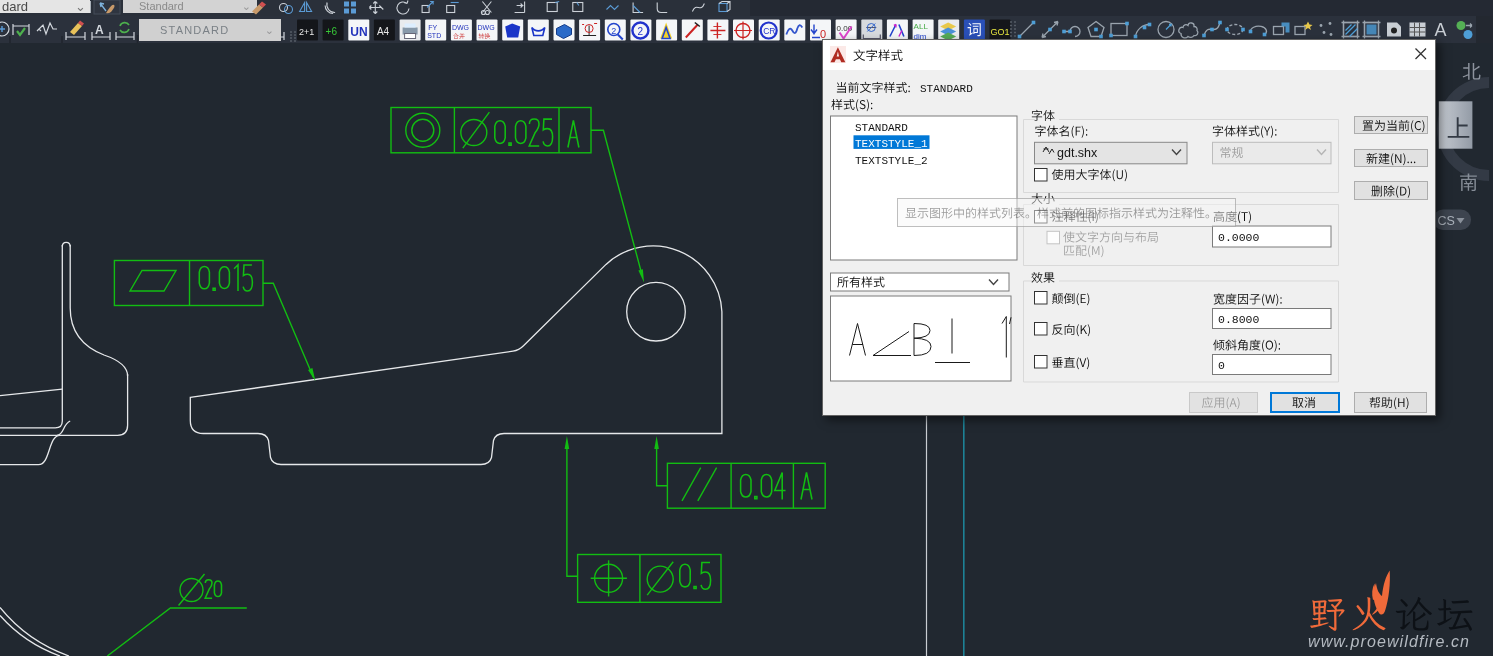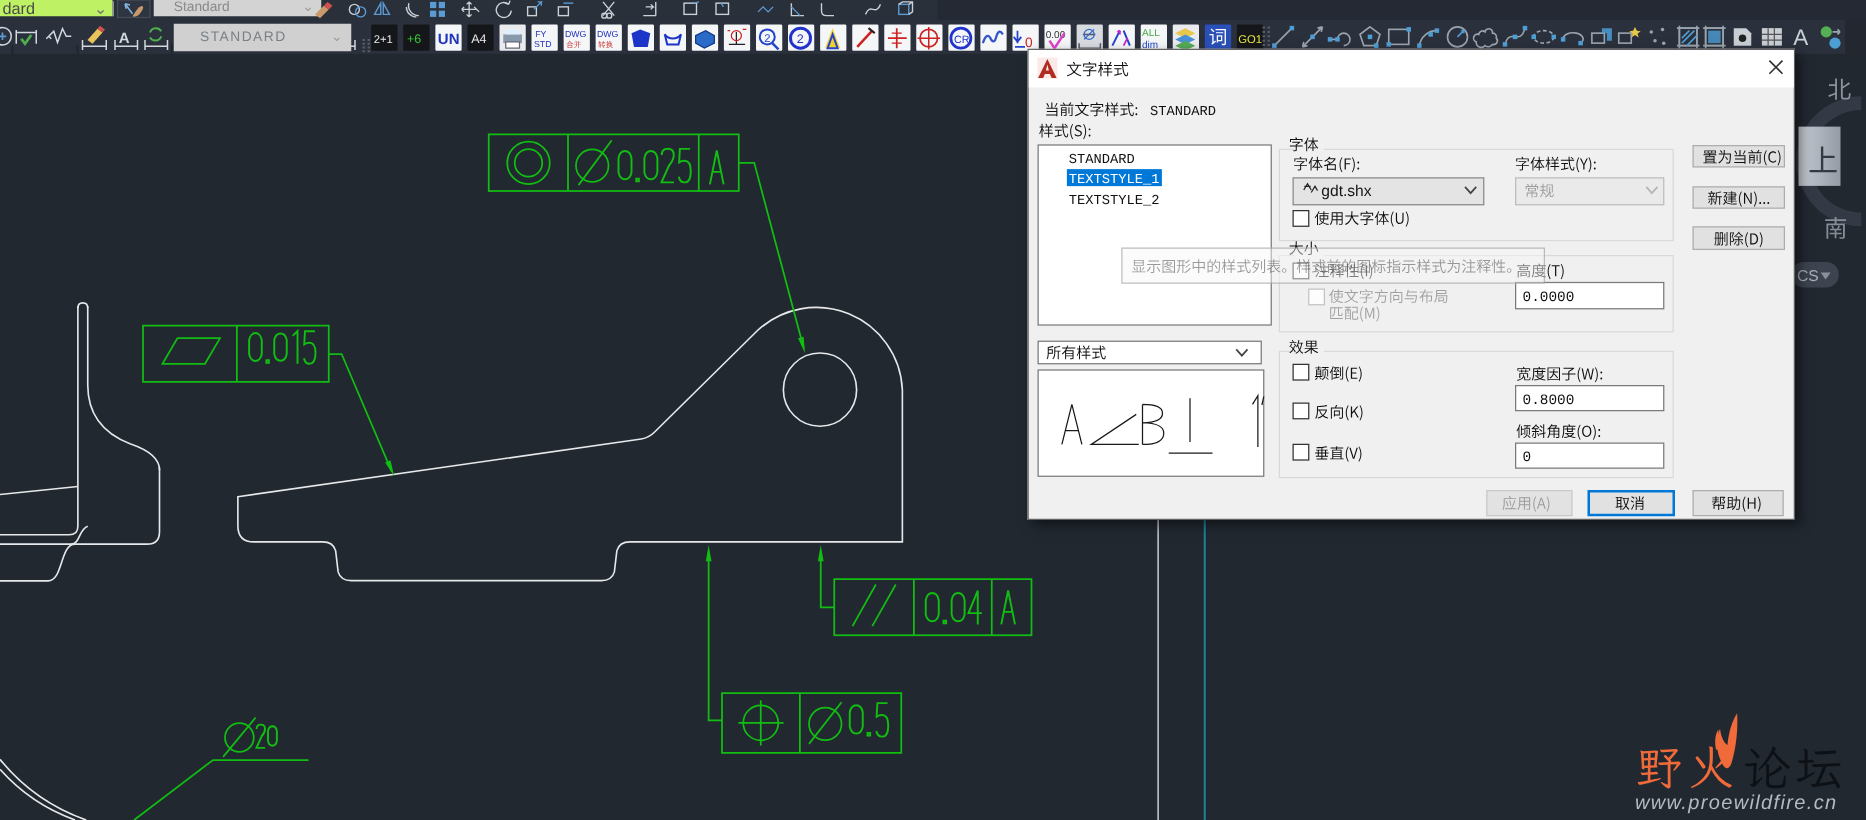--- a/index.html
+++ b/index.html
@@ -79,21 +79,21 @@
 <path d="M1402.73 629.54Q1403.16 629.50 1404.06 628.92Q1404.97 628.34 1406.99 625.99Q1409.01 623.64 1409.66 622.89Q1410.32 622.14 1410.30 621.91Q1410.28 621.68 1409.84 621.70Q1409.4 621.72 1407.39 623.30Q1405.39 624.88 1404.74 625.34L1405.20 612.33Q1405.74 611.79 1405.74 611.40Q1405.74 611.02 1405.14 610.59Q1404.54 610.17 1404.24 610.17L1397.81 610.94Q1397.00 610.94 1396.04 610.79Q1395.80 610.79 1395.80 611.17Q1395.80 611.56 1396.44 612.31Q1397.08 613.06 1397.77 613.06Q1398.46 613.06 1402.97 612.6L1402.47 626.53Q1401.46 626.96 1400.75 627.09Q1400.04 627.23 1400.04 627.46Q1400.08 627.69 1400.54 628.23Q1401.77 629.54 1402.62 629.54ZM1405.04 605.82Q1405.78 606.78 1406.20 606.78Q1406.62 606.78 1407.18 606.26Q1407.74 605.74 1407.74 605.40Q1407.74 605.05 1407.18 604.36Q1406.62 603.66 1405.80 602.76Q1404.97 601.85 1404.06 601.01Q1403.16 600.16 1402.47 599.58Q1401.77 599.00 1401.39 599.00Q1401.00 599.00 1400.69 599.49Q1400.39 599.97 1400.39 600.22Q1400.39 600.47 1400.81 600.89Q1403.04 603.05 1405.04 605.82ZM1407.16 614.98Q1406.55 615.64 1406.55 615.91Q1406.55 616.18 1406.80 616.18Q1407.05 616.18 1408.47 615.21Q1409.90 614.25 1412.01 611.98L1412.78 611.17Q1413.55 610.29 1414.98 608.49Q1416.40 606.70 1418.44 603.28Q1420.79 606.51 1425.16 610.73Q1429.53 614.94 1430.30 614.94Q1430.76 614.94 1431.40 614.31Q1432.03 613.67 1432.03 613.56Q1432.03 613.44 1431.53 612.98Q1425.10 608.24 1419.52 601.31Q1420.79 599.04 1420.79 598.81Q1420.79 598.58 1420.33 598.18Q1419.87 597.77 1419.29 597.45Q1418.71 597.12 1418.31 597.12Q1417.90 597.12 1417.90 597.66Q1417.90 599.62 1414.71 604.86Q1411.17 610.82 1407.16 614.98ZM1412.94 625.95Q1412.94 628.19 1413.90 629.17Q1414.86 630.15 1416.67 630.36Q1418.48 630.57 1420.43 630.57Q1422.37 630.57 1423.00 630.50Q1423.64 630.42 1425.20 630.23Q1426.76 630.04 1427.47 629.38Q1428.18 628.73 1428.34 627.51Q1428.49 626.30 1428.49 624.26Q1428.49 620.22 1427.80 620.22Q1427.34 620.22 1427.11 621.91Q1426.57 625.76 1426.08 626.59Q1425.60 627.42 1425.24 627.59Q1424.87 627.76 1424.14 627.92Q1423.41 628.07 1422.95 628.17Q1422.49 628.26 1421.18 628.26Q1416.56 628.26 1415.71 627.15Q1415.25 626.53 1415.25 625.53V621.37Q1420.33 619.06 1425.33 615.37Q1425.60 615.17 1425.60 614.79Q1425.60 613.98 1424.41 612.63Q1423.91 612.17 1423.70 612.17Q1423.49 612.17 1423.29 612.92Q1423.10 613.67 1422.56 614.29Q1419.10 617.37 1415.29 619.29L1415.36 612.52Q1415.36 611.56 1413.17 611.25Q1412.78 611.25 1412.78 611.83Q1413.01 612.63 1413.01 613.52Z M1454.24 603.55 1467.84 602.70Q1469.11 602.62 1469.11 602.08Q1469.11 601.89 1468.80 601.43Q1468.49 600.97 1468.03 600.58Q1467.57 600.20 1467.22 600.20Q1466.87 600.20 1466.33 600.33Q1465.79 600.47 1465.18 600.54L1453.82 601.24H1453.36L1451.82 601.12Q1451.55 601.12 1451.55 601.33Q1451.55 601.55 1451.88 602.18Q1452.20 602.82 1452.36 603.01Q1452.63 603.55 1453.67 603.55ZM1437.46 622.95Q1437.19 623.03 1437.19 623.30Q1437.19 623.57 1437.75 624.22Q1438.31 624.88 1438.75 625.26Q1439.19 625.65 1439.50 625.65Q1439.81 625.65 1441.54 624.84Q1443.27 624.03 1446.24 622.22Q1452.01 618.68 1452.01 617.79Q1452.01 617.56 1451.68 617.56Q1451.36 617.56 1450.13 618.22Q1448.89 618.87 1445.93 620.18L1446.01 610.21L1450.55 609.90Q1451.43 609.82 1451.43 609.48Q1451.43 608.90 1450.13 607.98Q1449.62 607.59 1449.41 607.59Q1449.20 607.59 1448.84 607.76Q1448.47 607.94 1447.51 608.01L1446.01 608.09L1446.08 600.47Q1446.08 599.58 1444.23 599.16Q1443.58 599.00 1443.23 599.00Q1442.89 599.00 1442.89 599.27Q1442.89 599.39 1443.27 599.99Q1443.66 600.58 1443.66 601.58V608.24L1440.54 608.44H1439.96Q1439.04 608.44 1438.71 608.34Q1438.38 608.24 1438.23 608.24Q1438.07 608.24 1438.07 608.40Q1438.07 608.55 1438.11 608.63Q1438.81 610.55 1440.38 610.55L1443.66 610.36V621.10Q1441.54 621.95 1440.15 622.45Q1438.77 622.95 1437.46 622.95ZM1469.38 629.80Q1469.72 630.65 1470.26 630.65Q1470.80 630.65 1471.38 630.17Q1471.95 629.69 1471.95 629.28Q1471.95 628.88 1471.45 627.84Q1469.49 623.84 1465.64 618.60Q1465.18 617.95 1464.79 617.95Q1464.41 617.95 1463.91 618.29Q1463.41 618.64 1463.41 619.04Q1463.41 619.45 1464.12 620.39Q1464.83 621.33 1466.87 624.76Q1460.94 625.95 1455.32 626.65Q1458.52 620.45 1461.10 613.29L1471.45 612.79Q1472.42 612.71 1472.42 612.21Q1472.42 611.52 1471.30 610.59Q1470.88 610.25 1470.68 610.25Q1470.49 610.25 1470.07 610.40Q1469.64 610.55 1469.03 610.59L1451.51 611.48Q1450.78 611.48 1450.32 611.36Q1449.86 611.25 1449.66 611.25Q1449.47 611.25 1449.47 611.44Q1449.47 611.63 1449.51 611.71Q1450.05 613.17 1450.55 613.48Q1451.05 613.79 1451.55 613.79L1458.25 613.44Q1456.21 620.03 1452.47 626.99L1450.97 627.15Q1449.82 627.15 1449.05 626.99Q1448.70 626.99 1448.70 627.26Q1449.12 628.92 1449.74 629.30Q1450.36 629.69 1450.82 629.69Q1451.28 629.69 1455.67 629.05Q1460.06 628.42 1467.99 626.80Z" fill="#0d1116"></path>
 <path d="M 1379,613 C 1373,604 1372,592 1376,583 C 1377,590 1379,594 1382,596 C 1383,585 1386,576 1389.7,570.5 C 1390.5,583 1389,599 1385,611 C 1383.5,615 1381,615.5 1379,613 Z" fill="#f06a3a"></path>
 <path d="M 1373,600 C 1371.5,594 1372,588 1374.5,583.5 C 1375,589 1375.5,592.5 1376.5,595.5 C 1375.5,598 1374.5,599.5 1373,600 Z" fill="#f06a3a"></path>
 <text x="1308" y="647" font-family="Liberation Sans" font-size="16" font-style="italic" fill="#b4bac1" textLength="161">www.proewildfire.cn</text>
 </svg>
 <div class="abs" style="left:0;top:0;width:1493px;height:43px;background:#262b34">
 <div class="abs" style="left:0;top:0;width:750px;height:16px;background:#2a303a;border-bottom:1px solid #1d222a"></div>
 <div class="abs" style="left:750px;top:0;width:743px;height:16px;background:#242933"></div>
 <div class="abs" style="left:0;top:16px;width:1476px;height:27px;background:#2b313c"></div>
 <div class="abs" style="left:1476px;top:16px;width:17px;height:27px;background:#232830"></div>
-<div class="abs" style="left:0;top:0;width:88px;height:13px;background:#bef264;color:#4a4a4a;font:13px/13px 'Liberation Sans';padding-left:2px">dard<span style="position:absolute;right:4px;color:#777">⌄</span></div>
+<div class="abs" style="left:0;top:0;width:88px;height:13px;background:#e5e5e5;color:#4a4a4a;font:13px/13px 'Liberation Sans';padding-left:2px">dard<span style="position:absolute;right:4px;color:#777">⌄</span></div>
 <div class="abs" style="left:123px;top:0;width:118px;height:13px;background:#d3d3d3;color:#8a8a8a;font:11px/13px 'Liberation Sans';padding-left:16px">Standard<span style="position:absolute;right:6px;color:#999">⌄</span></div>
 <svg class="abs" style="left:0;top:0" width="1493" height="16" viewBox="0 0 1493 16">
 <line x1="90.5" y1="1" x2="90.5" y2="13" stroke="#a9b0b8" stroke-width="1"></line>
       <rect x="94" y="0" width="26" height="14" fill="#2f3540" stroke="#454c58" stroke-width="1"></rect>
 <path d="M 100,3 L 106,11 M 100,3 l 1,4 M 100,3 l 4,1" stroke="#7db2dc" stroke-width="1.3" fill="none"></path>
 <path d="M 108,10 q 4,-6 6,-5 q 2,1 -3,7 q -3,2 -5,1 Z" fill="#c89a6a"></path>
 <g transform="translate(257,7.5)" stroke-width="1.1">
         <path d="M -5,4 l 7,-7 l 4,3 l -7,7 Z" fill="#c89a6a"></path>
         <path d="M 2,-3 l 3,-3 l 4,3 l -3,3 Z" fill="#d05050"></path>
       </g>

